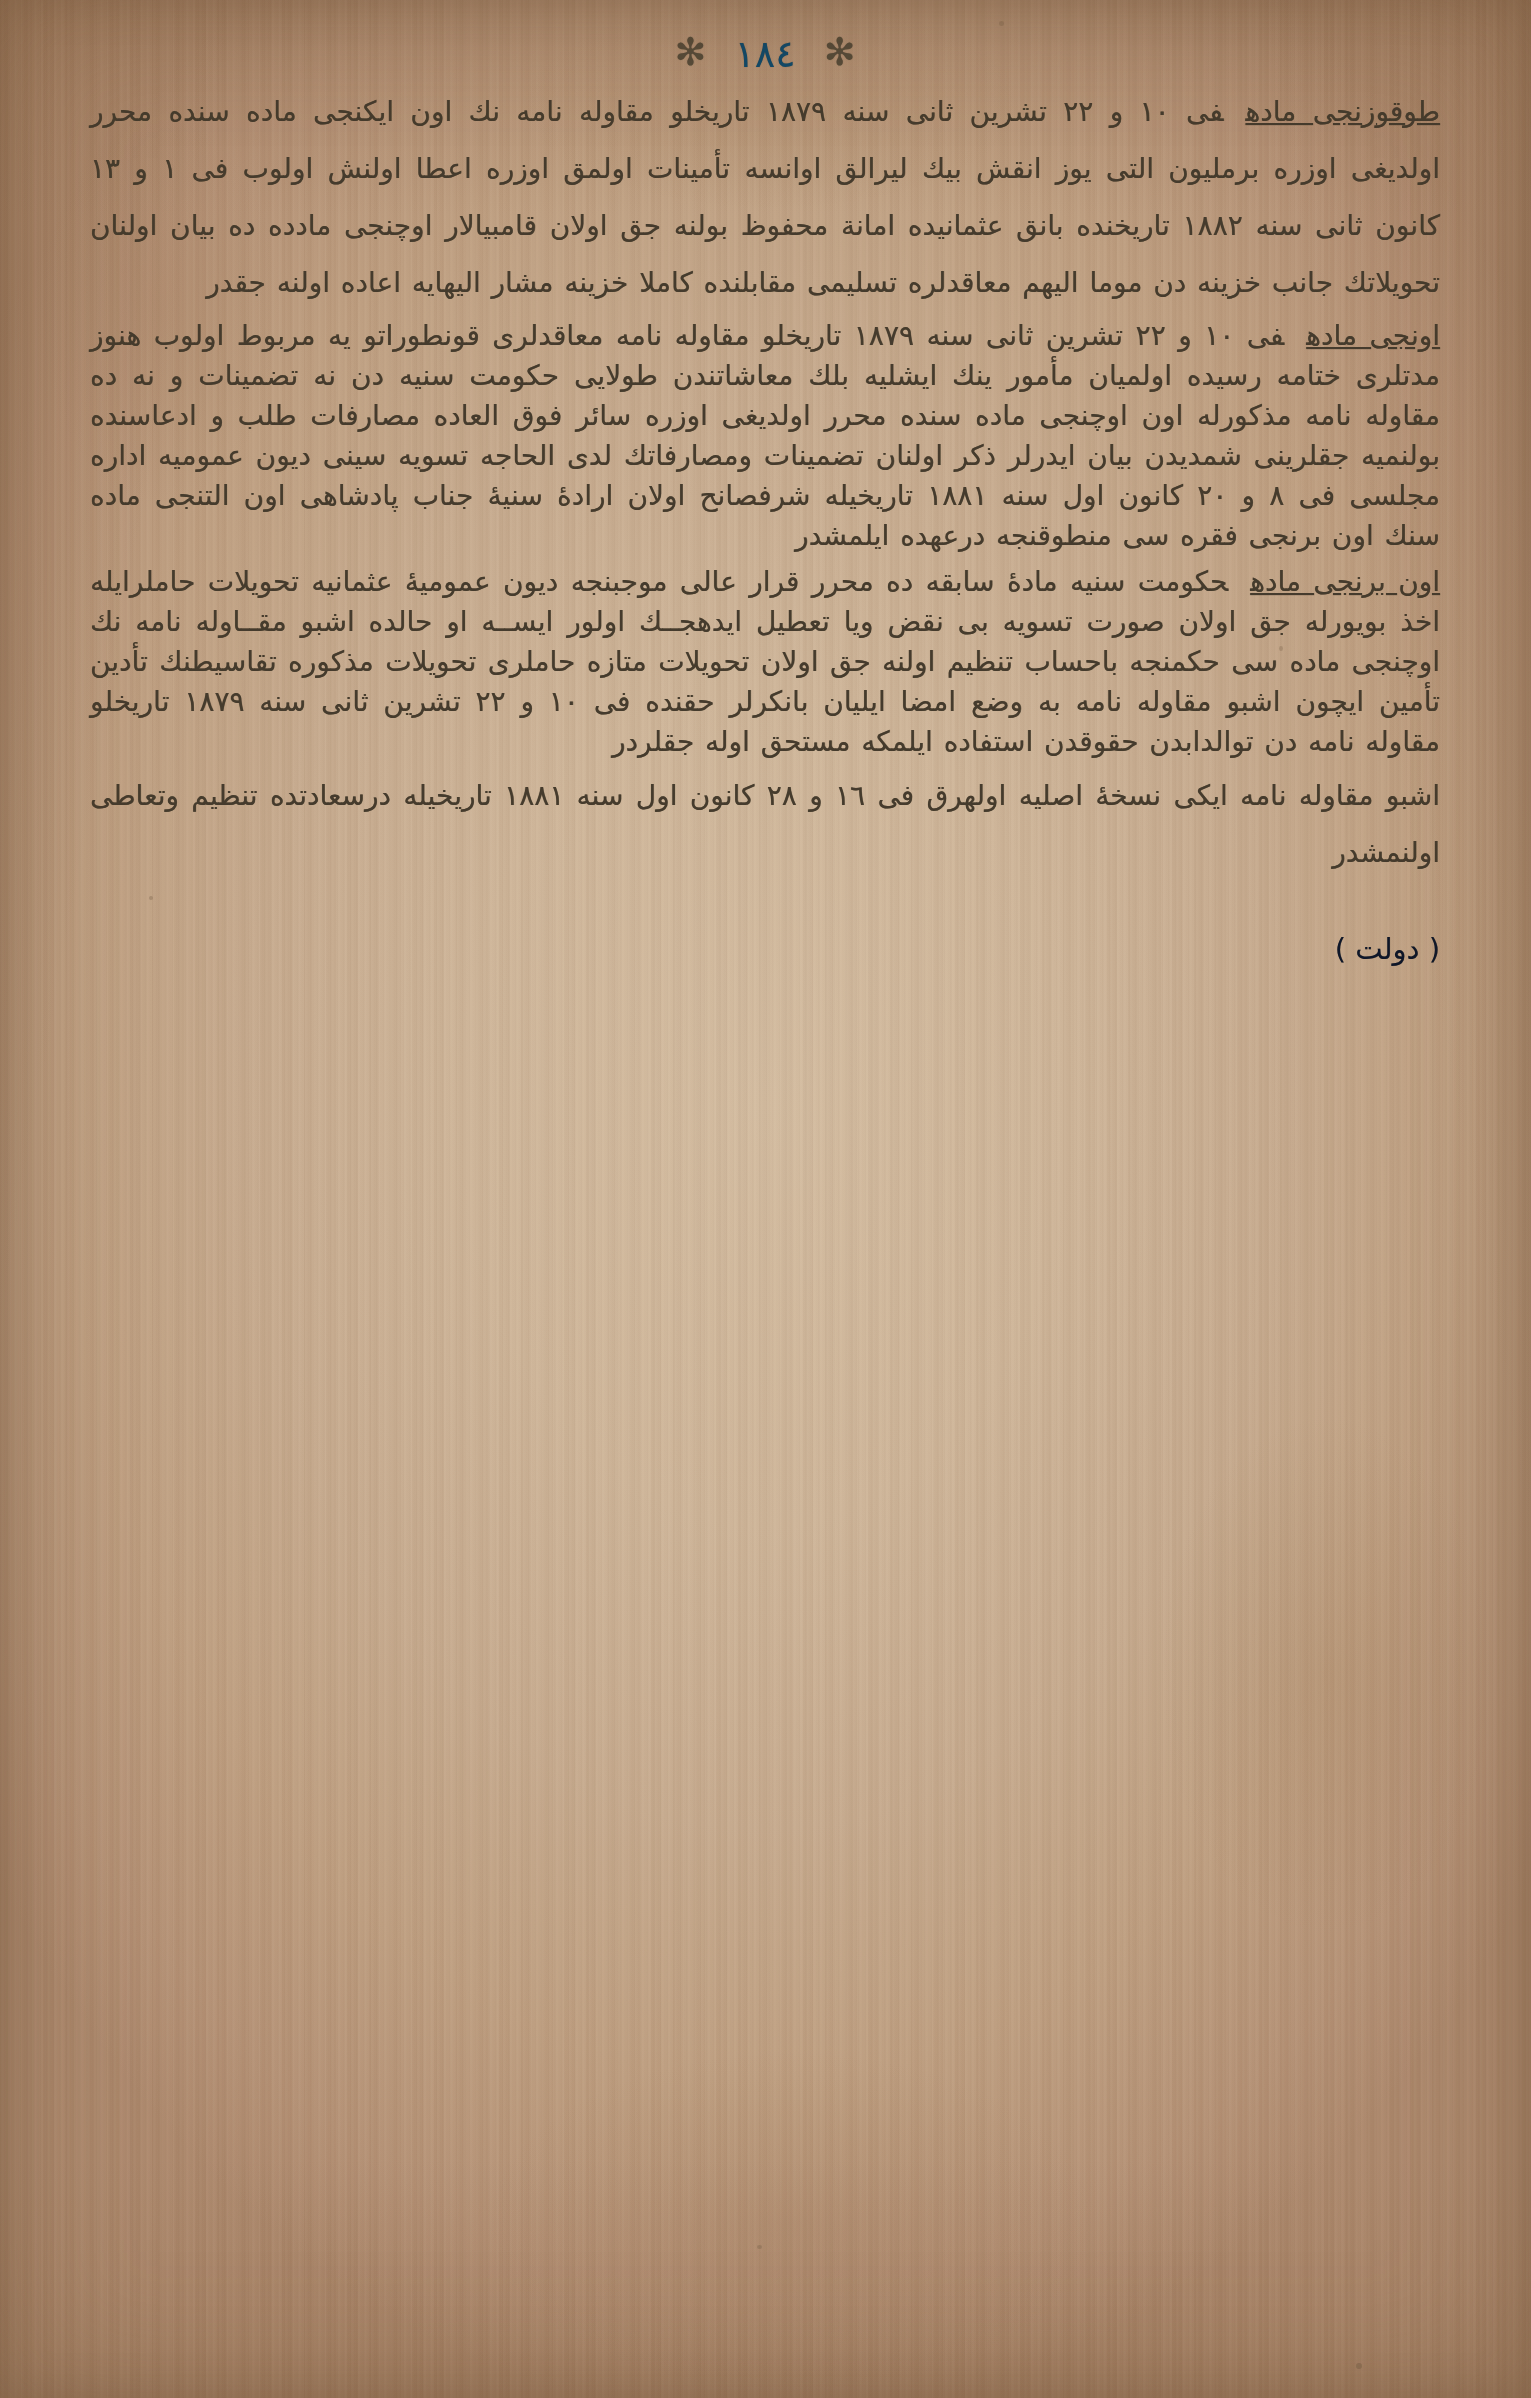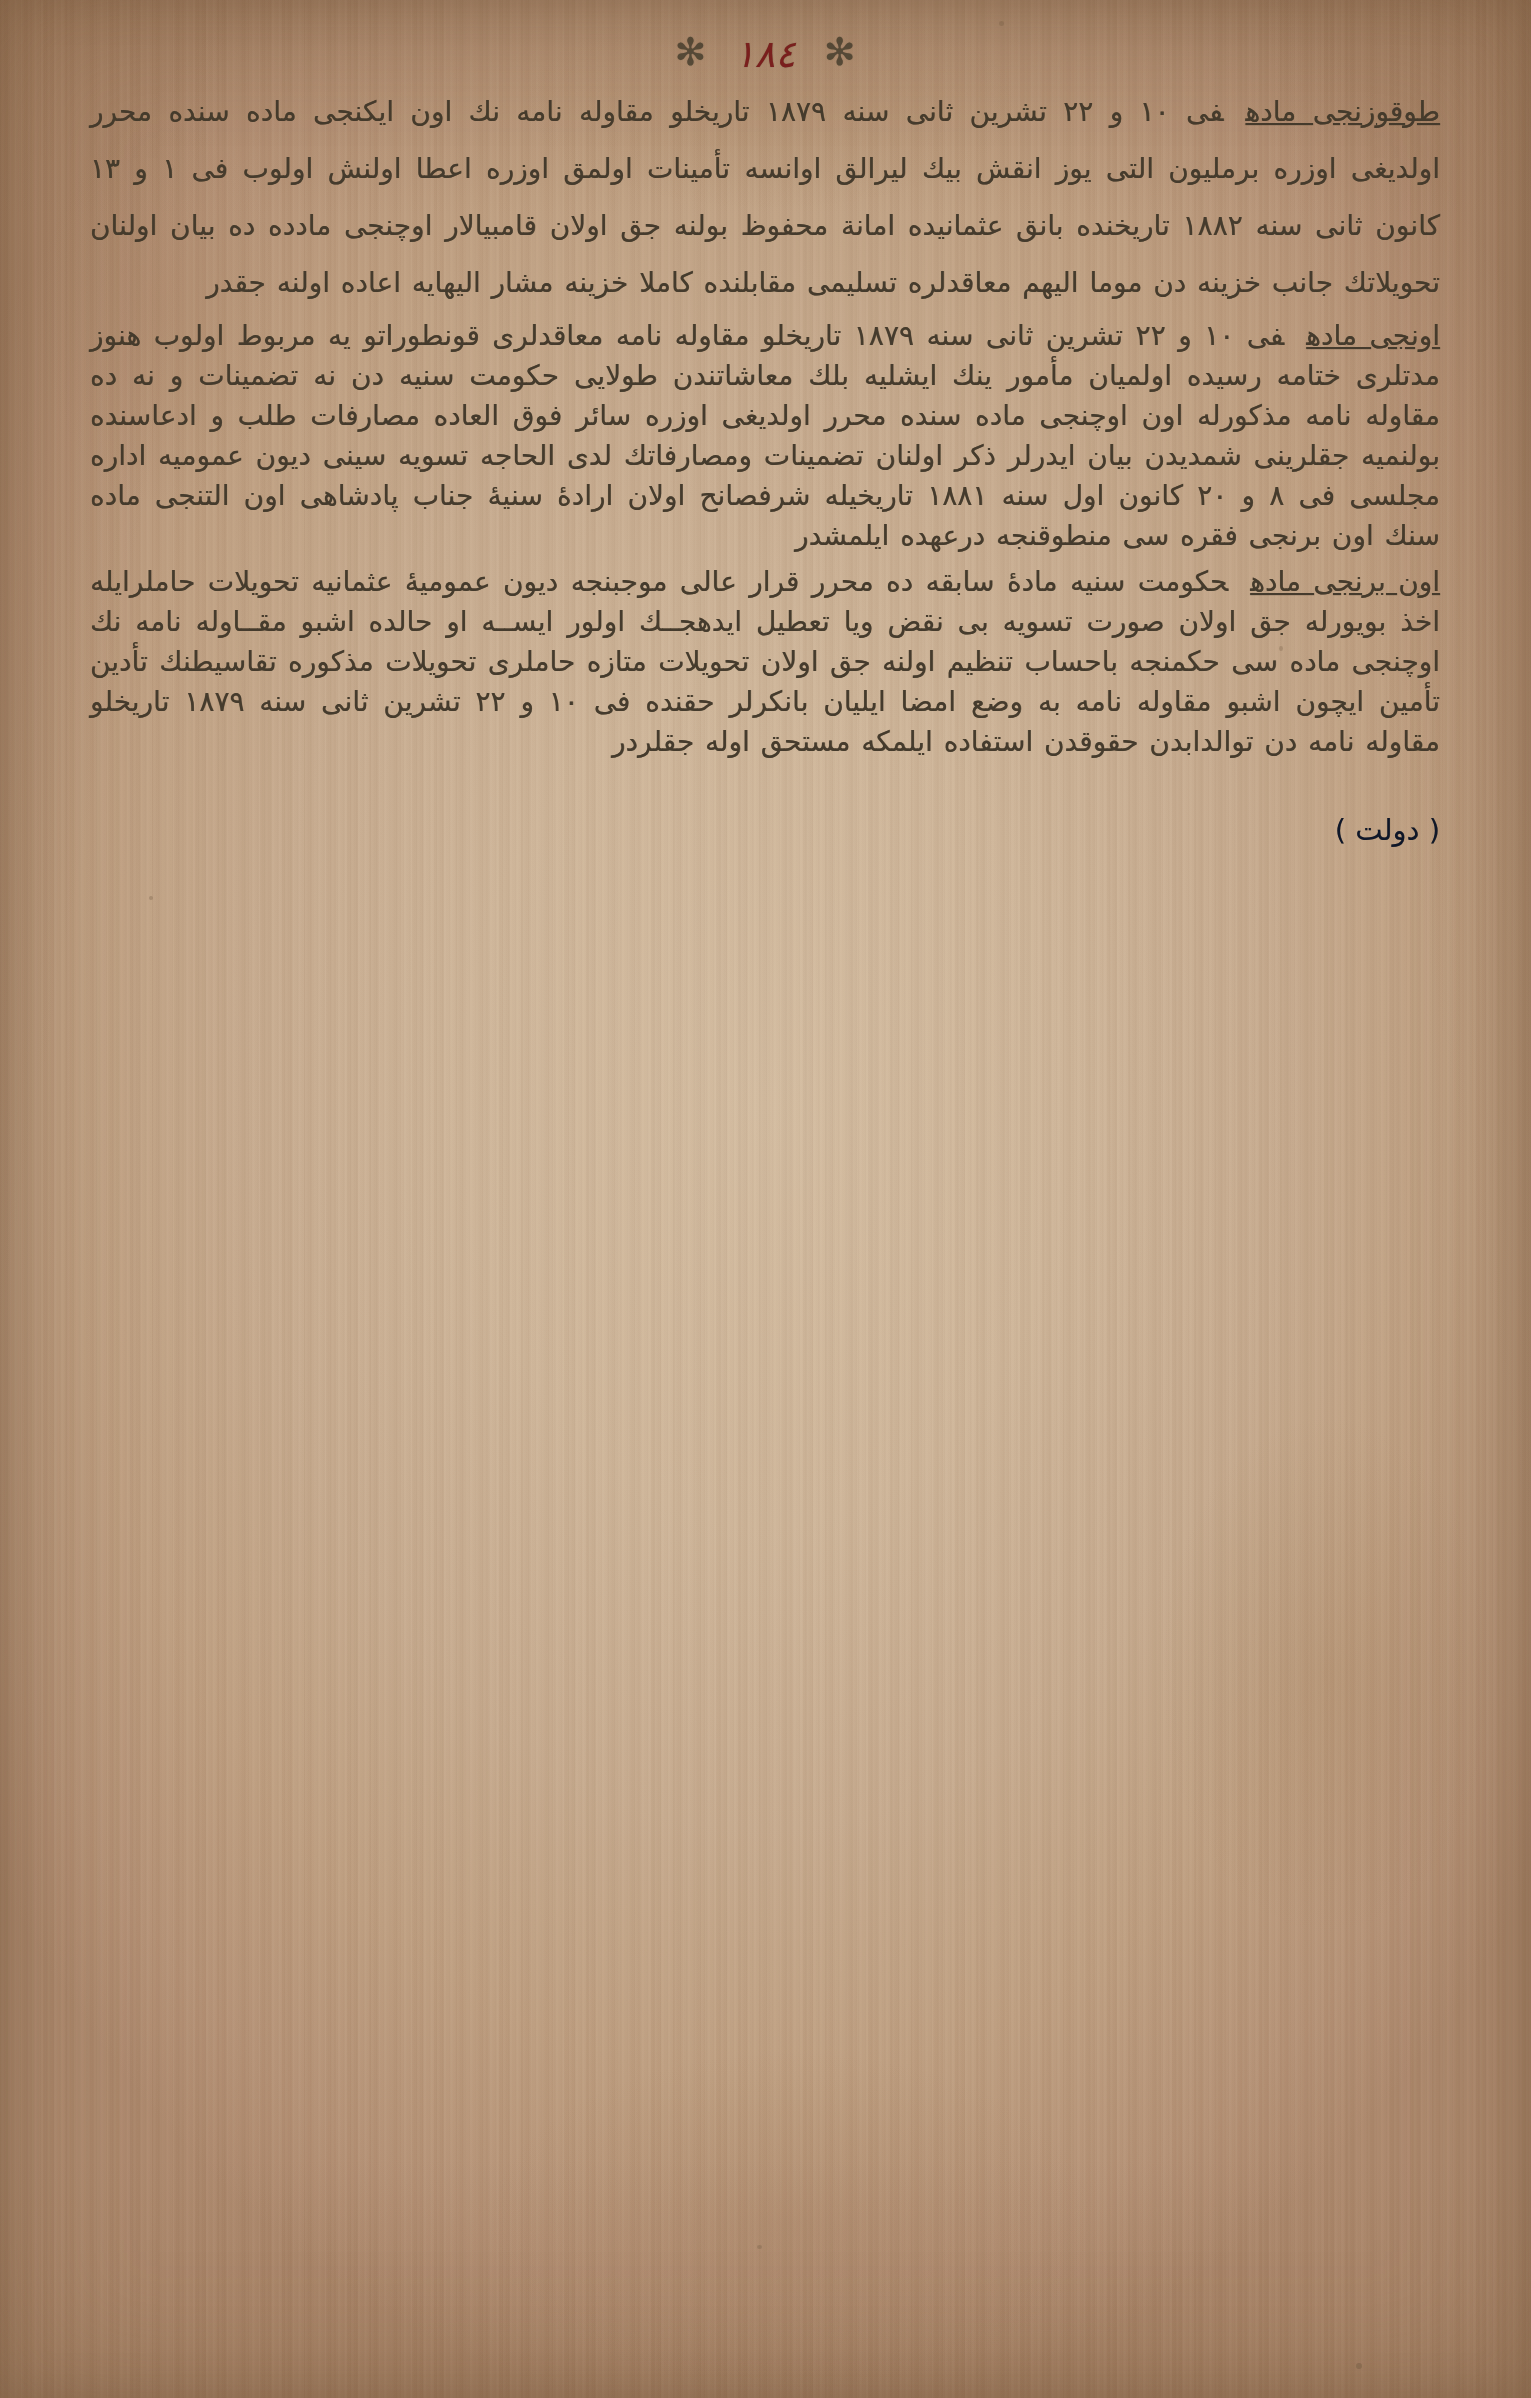--- a/index.html
+++ b/index.html
@@ -92,25 +92,24 @@
     font-size: 38px;
     line-height: 1;
     color: #4a4232;
     opacity: .88;
     transform: translateY(-1.9px);
     text-shadow: 0 0 1.1px rgba(60,50,36,.5);
   }
   .pagenum {
     font-size: 38px;
     line-height: 1;
-    color: #7f1d1d;
+    color: #0c4a6e;
     letter-spacing: 1.9px;
     font-family: "DejaVu Sans", sans-serif;
     text-shadow: 0 0 1px rgba(60,50,36,.45);
-    font-style: italic;
   }
 
   
   .body {
     direction: rtl;
     text-align: justify;
     text-align-last: right;
     color: #463d2e;
     font-family: "DejaVu Sans", sans-serif;
   }
@@ -207,20 +206,23 @@
 
 
       <p class="para tight">
         <span class="art-label">اونجى ماده</span><span>فى ١٠ و ٢٢ تشرين ثانى سنه ١٨٧٩ تاريخلو مقاوله نامه معاقدلرى قونطوراتو يه مربوط اولوب هنوز مدتلرى ختامه رسيده اولميان مأمور ينك ايشليه بلك معاشاتندن طولايى حكومت سنيه دن نه تضمينات و نه ده مقاوله نامه مذكورله اون اوچنجى ماده سنده محرر اولديغى اوزره سائر فوق العاده مصارفات طلب و ادعاسنده بولنميه جقلرينى شمديدن بيان ايدرلر ذكر اولنان تضمينات ومصارفاتك لدى الحاجه تسويه سينى ديون عموميه اداره مجلسى فى ٨ و ٢٠ كانون اول سنه ١٨٨١ تاريخيله شرفصانح اولان ارادهٔ سنيهٔ جناب پادشاهى اون التنجى ماده سنك اون برنجى فقره سى منطوقنجه درعهده ايلمشدر</span>
       </p>
 
       <p class="para tight">
         <span class="art-label">اون برنجى ماده</span><span>حكومت سنيه مادهٔ سابقه ده محرر قرار عالى موجبنجه ديون عموميهٔ عثمانيه تحويلات حاملرايله اخذ بويورله جق اولان صورت تسويه بى نقض ويا تعطيل ايدهجــك اولور ايســه او حالده اشبو مقــاوله نامه نك اوچنجى ماده سى حكمنجه باحساب تنظيم اولنه جق اولان تحويلات متازه حاملرى تحويلات مذكوره تقاسيطنك تأدين تأمين ايچون اشبو مقاوله نامه به وضع امضا ايليان بانكرلر حقنده فى ١٠ و ٢٢ تشرين ثانى سنه ١٨٧٩ تاريخلو مقاوله نامه دن توالدابدن حقوقدن استفاده ايلمكه مستحق اوله جقلردر</span>
       </p>
 
+      <p class="para">
+        <span>اشبو مقاوله نامه ايكى نسخهٔ اصليه اولهرق فى ١٦ و ٢٨ كانون اول سنه ١٨٨١ تاريخيله درسعادتده تنظيم وتعاطى اولنمشدر</span>
+      </p>
 
       <div class="signature">( دولت )</div>
 
     </div>
   </div>
 
   <div class="scan-tint"></div>
   <div class="vignette"></div>
 </div>
 

